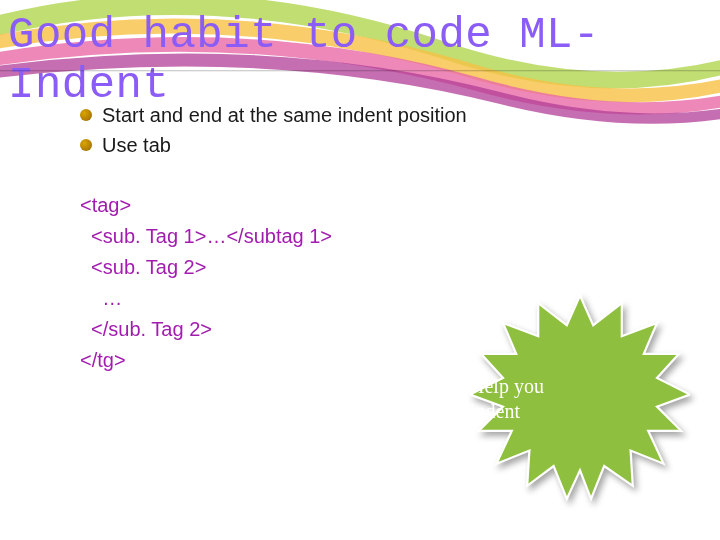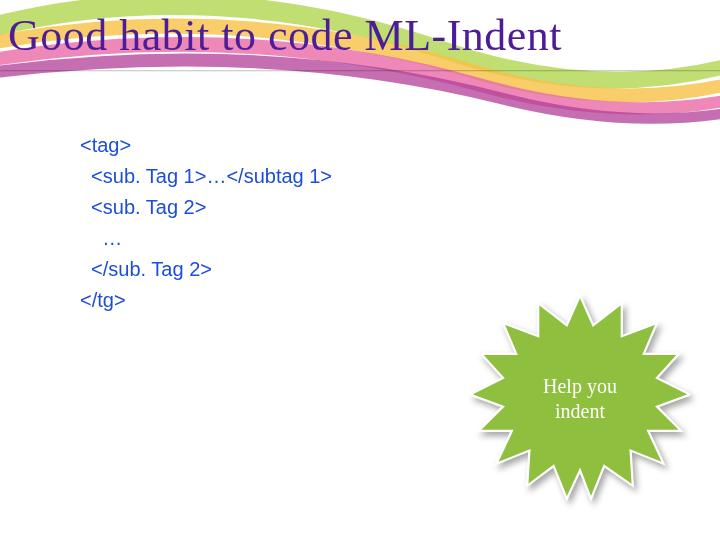--- a/index.html
+++ b/index.html
@@ -15,24 +15,24 @@
     position: absolute;
     top: 0; left: 0;
     width: 720px;
     height: 540px;
     pointer-events: none;
   }
   .title {
     position: absolute;
     top: 10px;
     left: 8px;
-    font-family: Liberation Serif, serif;
+    font-family: Liberation Mono, monospace;
     font-size: 44px;
     font-weight: 400;
-    color: #4c1d95;
+    color: #8b5cf6;
     letter-spacing: 0.5px;
   }
   .underline-shadow {
     position: absolute;
     top: 70px;
     left: 0;
     width: 720px;
     height: 2px;
     background: linear-gradient(to bottom, rgba(0,0,0,0.25), rgba(0,0,0,0));
   }
@@ -58,21 +58,21 @@
     position: absolute;
     left: 0;
     top: 9px;
     width: 12px;
     height: 12px;
     border-radius: 50%;
     background: radial-gradient(circle at 35% 35%, #d9a400 0%, #b37f00 60%, #8f6200 100%);
   }
   .code-block {
     font-size: 20px;
-    color: #1d4ed8;
+    color: #a21caf;
     line-height: 1.55;
     white-space: pre;
     font-family: Arial, sans-serif;
   }
   .burst-wrap {
     position: absolute;
     top: 290px;
     left: 470px;
     width: 220px;
     height: 220px;
@@ -80,21 +80,21 @@
   .burst-wrap svg {
     width: 220px;
     height: 220px;
     filter: drop-shadow(3px 4px 3px rgba(0,0,0,0.35));
   }
   .burst-label {
     position: absolute;
     top: 84px;
     left: 0;
     width: 220px;
-    text-align: center;
+    text-align: left;
     color: #ffffff;
     font-family: Georgia, "Times New Roman", serif;
     font-size: 20px;
     line-height: 1.25;
   }
 </style>
 </head>
 <body>
 
 <svg class="swoosh" viewBox="0 0 720 540" preserveAspectRatio="none">
@@ -102,20 +102,22 @@
   <path d="M -20 38 Q 220 -10 460 60 Q 610 108 740 75 L 740 88 Q 610 122 460 75 Q 220 6 -20 52 Z" fill="#f6c145" opacity="0.8"></path>
   <path d="M -20 55 Q 240 10 480 78 Q 620 118 740 92 L 740 104 Q 620 130 480 92 Q 240 26 -20 68 Z" fill="#e86aa8" opacity="0.8"></path>
   <path d="M -20 68 Q 260 30 500 92 Q 628 126 740 106 L 740 116 Q 628 136 500 104 Q 260 44 -20 80 Z" fill="#b23d97" opacity="0.75"></path>
 </svg>
 
 <div class="title">Good habit to code ML-Indent</div>
 <div class="underline-shadow"></div>
 
 <div class="content">
   <ul class="bullets">
+    <li>Start and end at the same indent position</li>
+    <li>Use tab</li>
   </ul>
   <div class="code-block"><span>&lt;tag&gt;</span>
 <span>  &lt;sub. Tag 1&gt;…&lt;/subtag 1&gt;</span>
 <span>  &lt;sub. Tag 2&gt;</span>
 <span>    …</span>
 <span>  &lt;/sub. Tag 2&gt;</span>
 <span>&lt;/tg&gt;</span></div>
 </div>
 
 <div class="burst-wrap">

